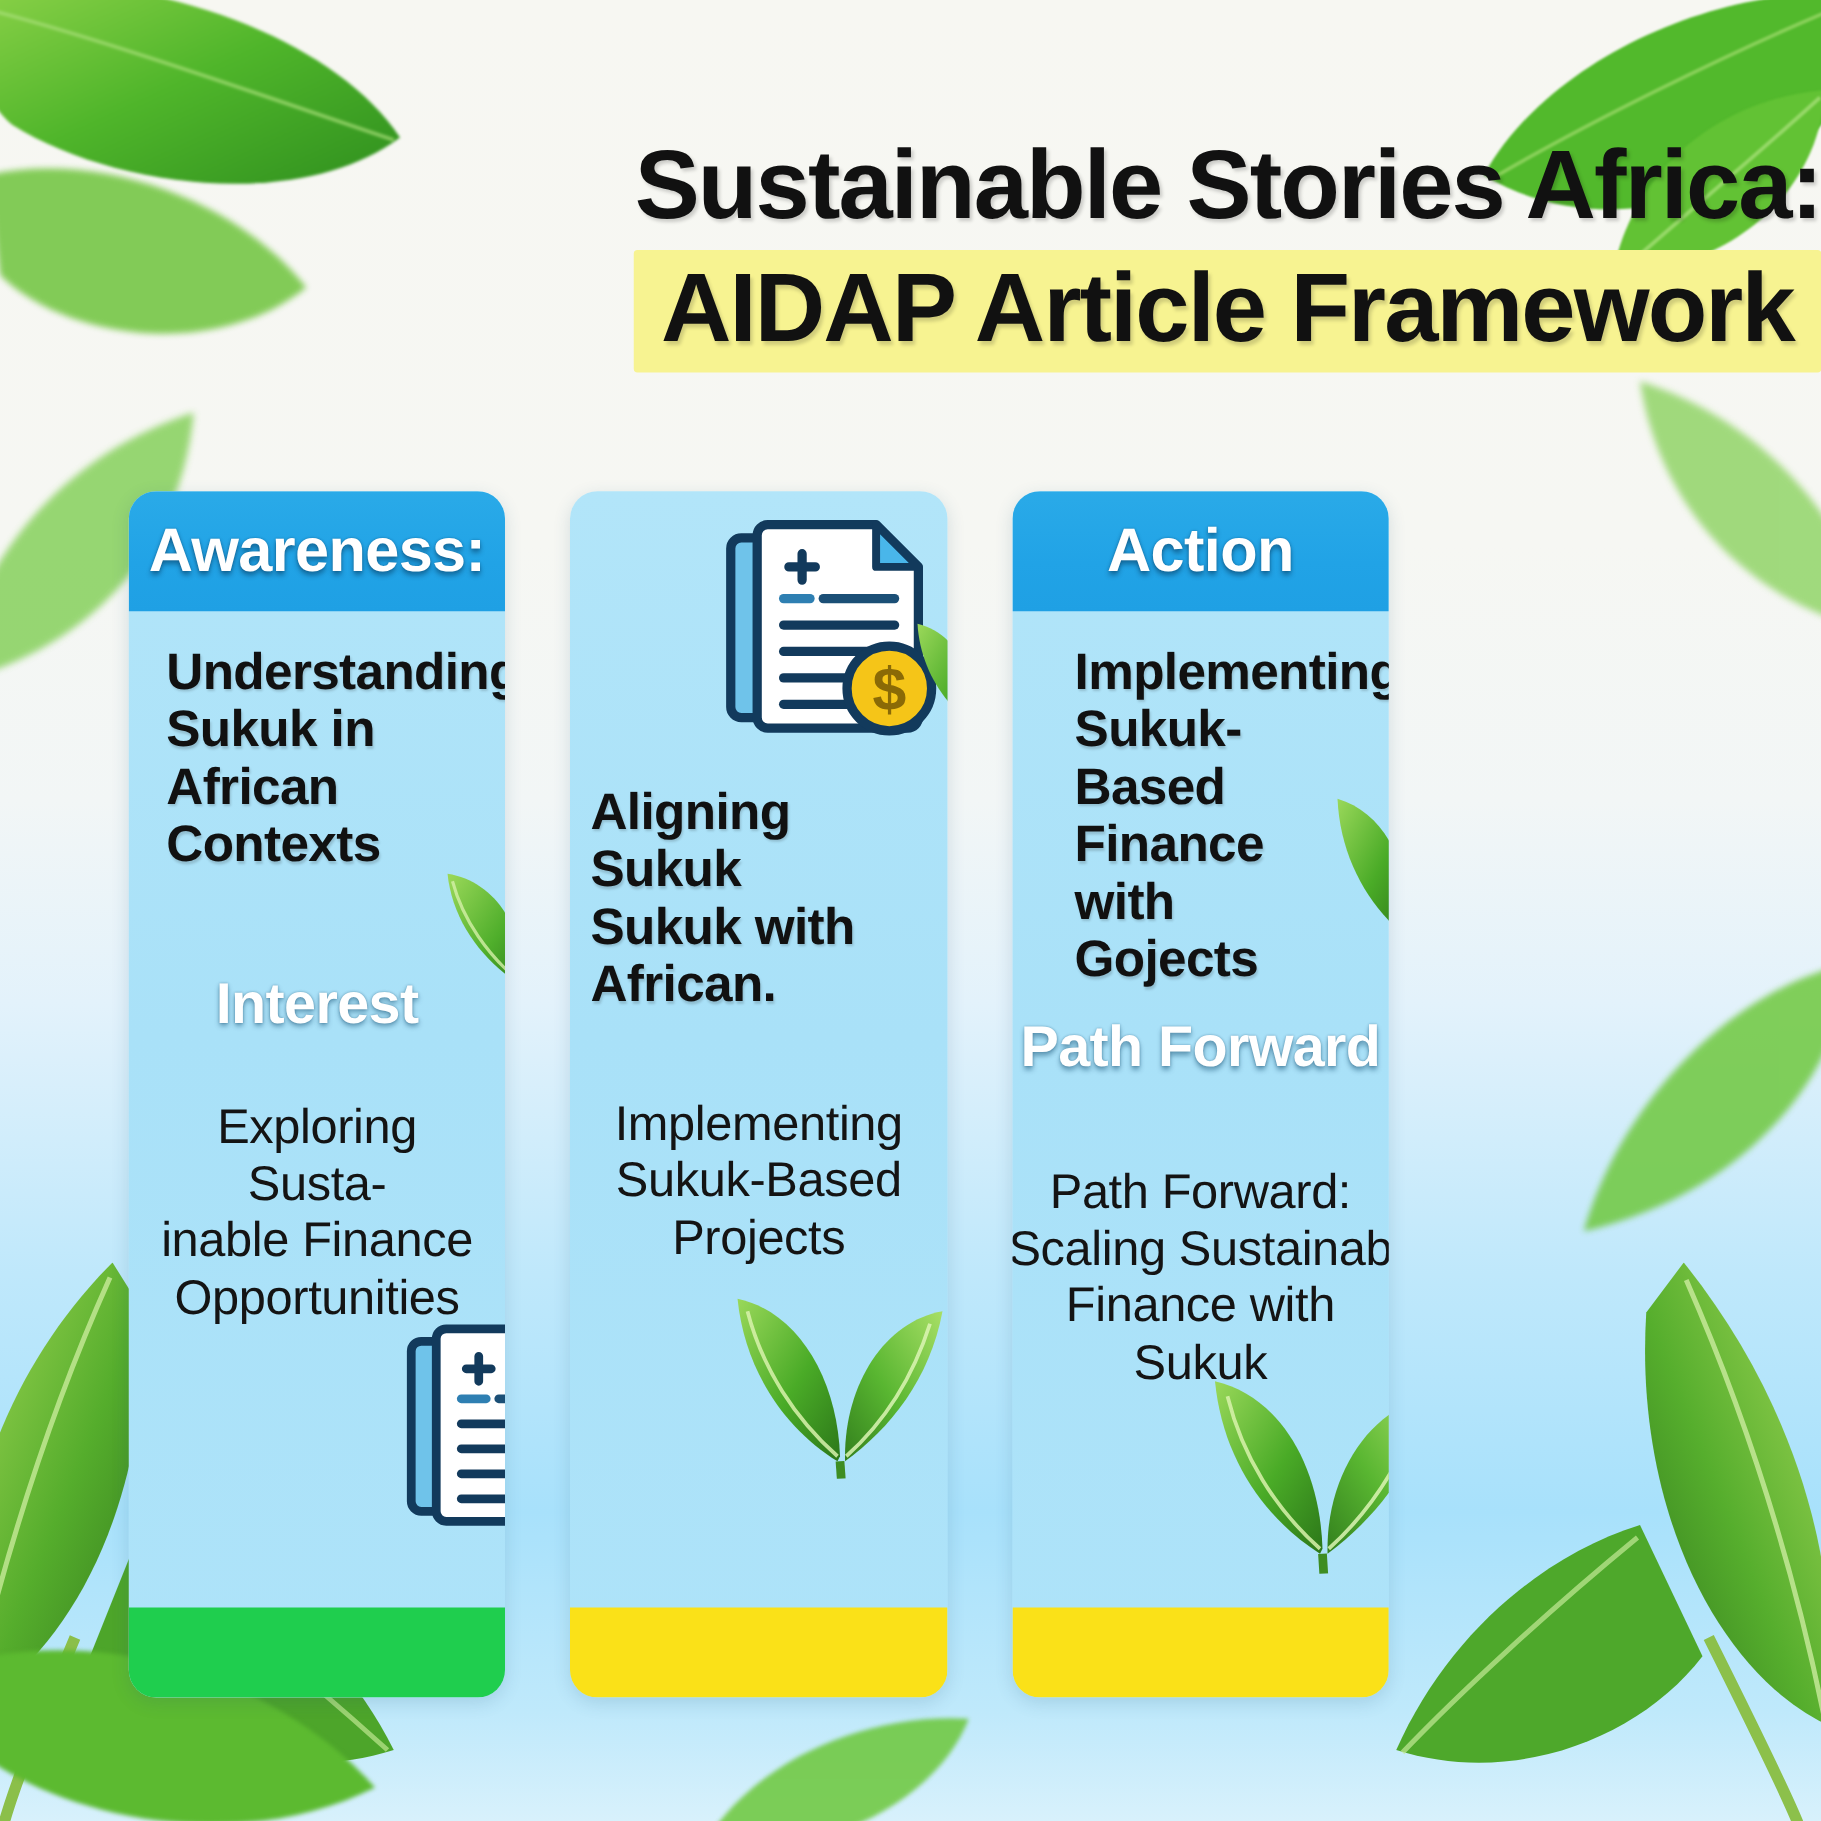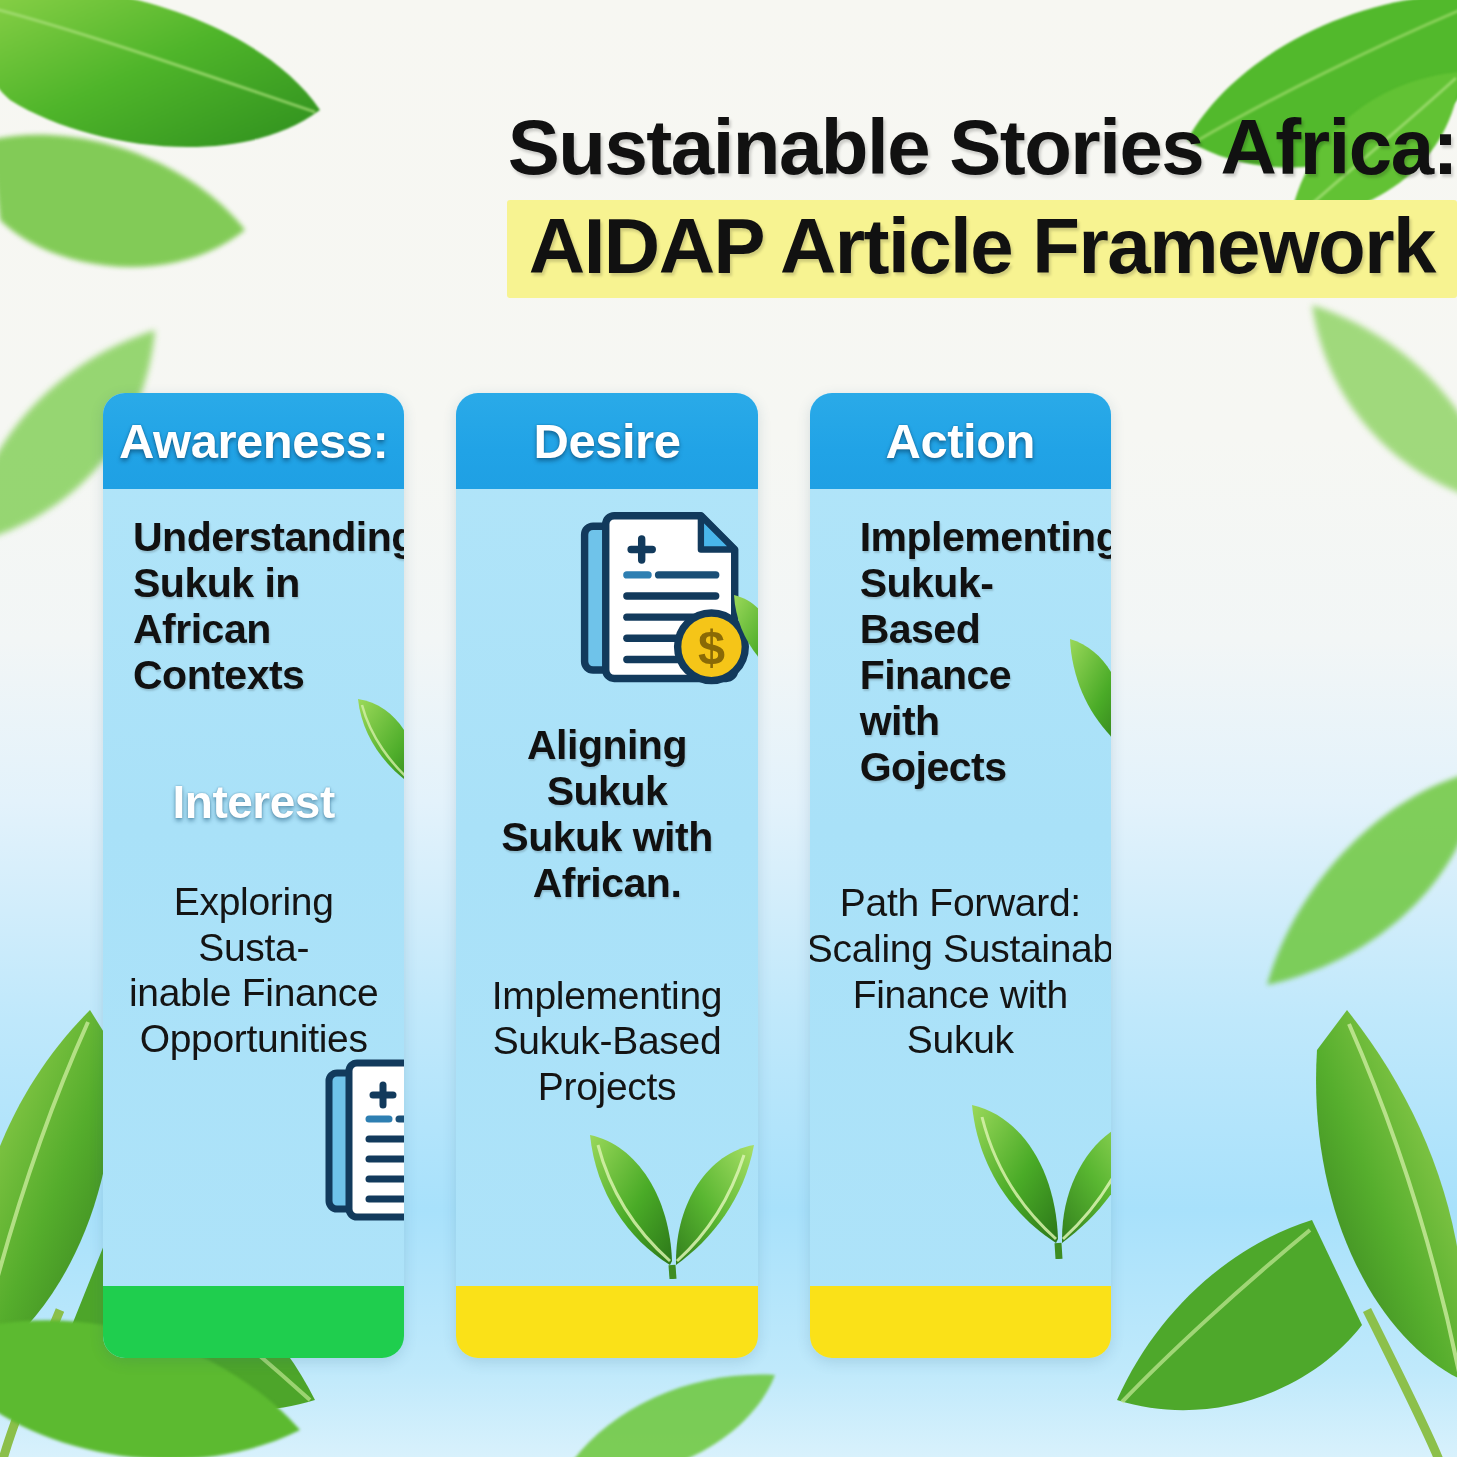--- a/index.html
+++ b/index.html
@@ -67,21 +67,21 @@
   }
   .card-footer{
     position:absolute; left:0; right:0; bottom:0; height:72px;
   }
   .footer-green{ background:#1fce4e; }
   .footer-yellow{ background:#fae118; }
 
   
   .body-head{
     font-size:41px; font-weight:bold; color:#111111; line-height:1.12;
-    text-align:center; letter-spacing:-0.5px;
+    text-align:left; letter-spacing:-0.5px;
     text-shadow:1px 2px 2px rgba(0,0,0,.16);
     position:relative; z-index:3;
   }
   .body-head.left{ text-align:left; width:100%; padding-left:14px; }
   .sub-head{
     font-size:46px; font-weight:bold; color:#ffffff; line-height:1.1;
     text-align:left; letter-spacing:-0.5px;
     text-shadow:0 3px 4px rgba(0,60,95,.42), 0 0 2px rgba(0,60,95,.4);
     position:relative; z-index:3; white-space:nowrap;
   }
@@ -273,23 +273,20 @@
           <circle cx="128" cy="136" r="32" fill="#f5c518" stroke="#123a5c" stroke-width="7"></circle>
           <text x="128" y="152" text-anchor="middle" font-family="Liberation Sans, sans-serif" font-size="46" font-weight="bold" fill="#8a6a06">$</text>
         </svg>
       </div>
 
     </div>
     <div class="card-footer footer-green"></div>
   </div>
 
   <div class="card">
-    <div class="card-header">
-      <span class="card-header-text">Desire</span>
-    </div>
     <div class="card-body">
 
       <div class="art" style="left:120px; top:14px;">
         <svg width="180" height="185" viewBox="0 0 170 175">
           <rect x="8" y="22" width="104" height="136" rx="8" fill="#6fc3ea" stroke="#123a5c" stroke-width="7"></rect>
           <path d="M36 12 H118 L150 44 V158 a8 8 0 0 1 -8 8 H36 a8 8 0 0 1 -8 -8 V20 a8 8 0 0 1 8 -8 Z" fill="#ffffff" stroke="#123a5c" stroke-width="7" stroke-linejoin="round"></path>
           <path d="M118 12 L150 44 H118 Z" fill="#49b6ea" stroke="#123a5c" stroke-width="6" stroke-linejoin="round"></path>
           <path d="M52 44 h20 M62 34 v20" stroke="#123a5c" stroke-width="7" stroke-linecap="round"></path>
           <path d="M48 68 h20" stroke="#2e7fb2" stroke-width="7" stroke-linecap="round"></path>
           <path d="M78 68 h54" stroke="#1b4f76" stroke-width="7" stroke-linecap="round"></path>
@@ -378,20 +375,21 @@
         </svg>
       </div>
 
       <div class="body-head left" style="white-space:pre-line; padding-left:34px;">Implementing
 Sukuk-Based
 Finance with
 Gojects</div>
 
       <div class="spacer-sm" style="height:22px;"></div>
 
+      <div class="sub-head">Path Forward</div>
 
       <div class="spacer-md" style="height:68px;"></div>
 
       <div class="body-text" style="width:118%;">Path Forward:
 Scaling Sustainab
 Finance with
 Sukuk</div>
 
       <div class="art" style="left:150px; top:600px;">
         <svg width="200" height="170" viewBox="0 0 200 170">

